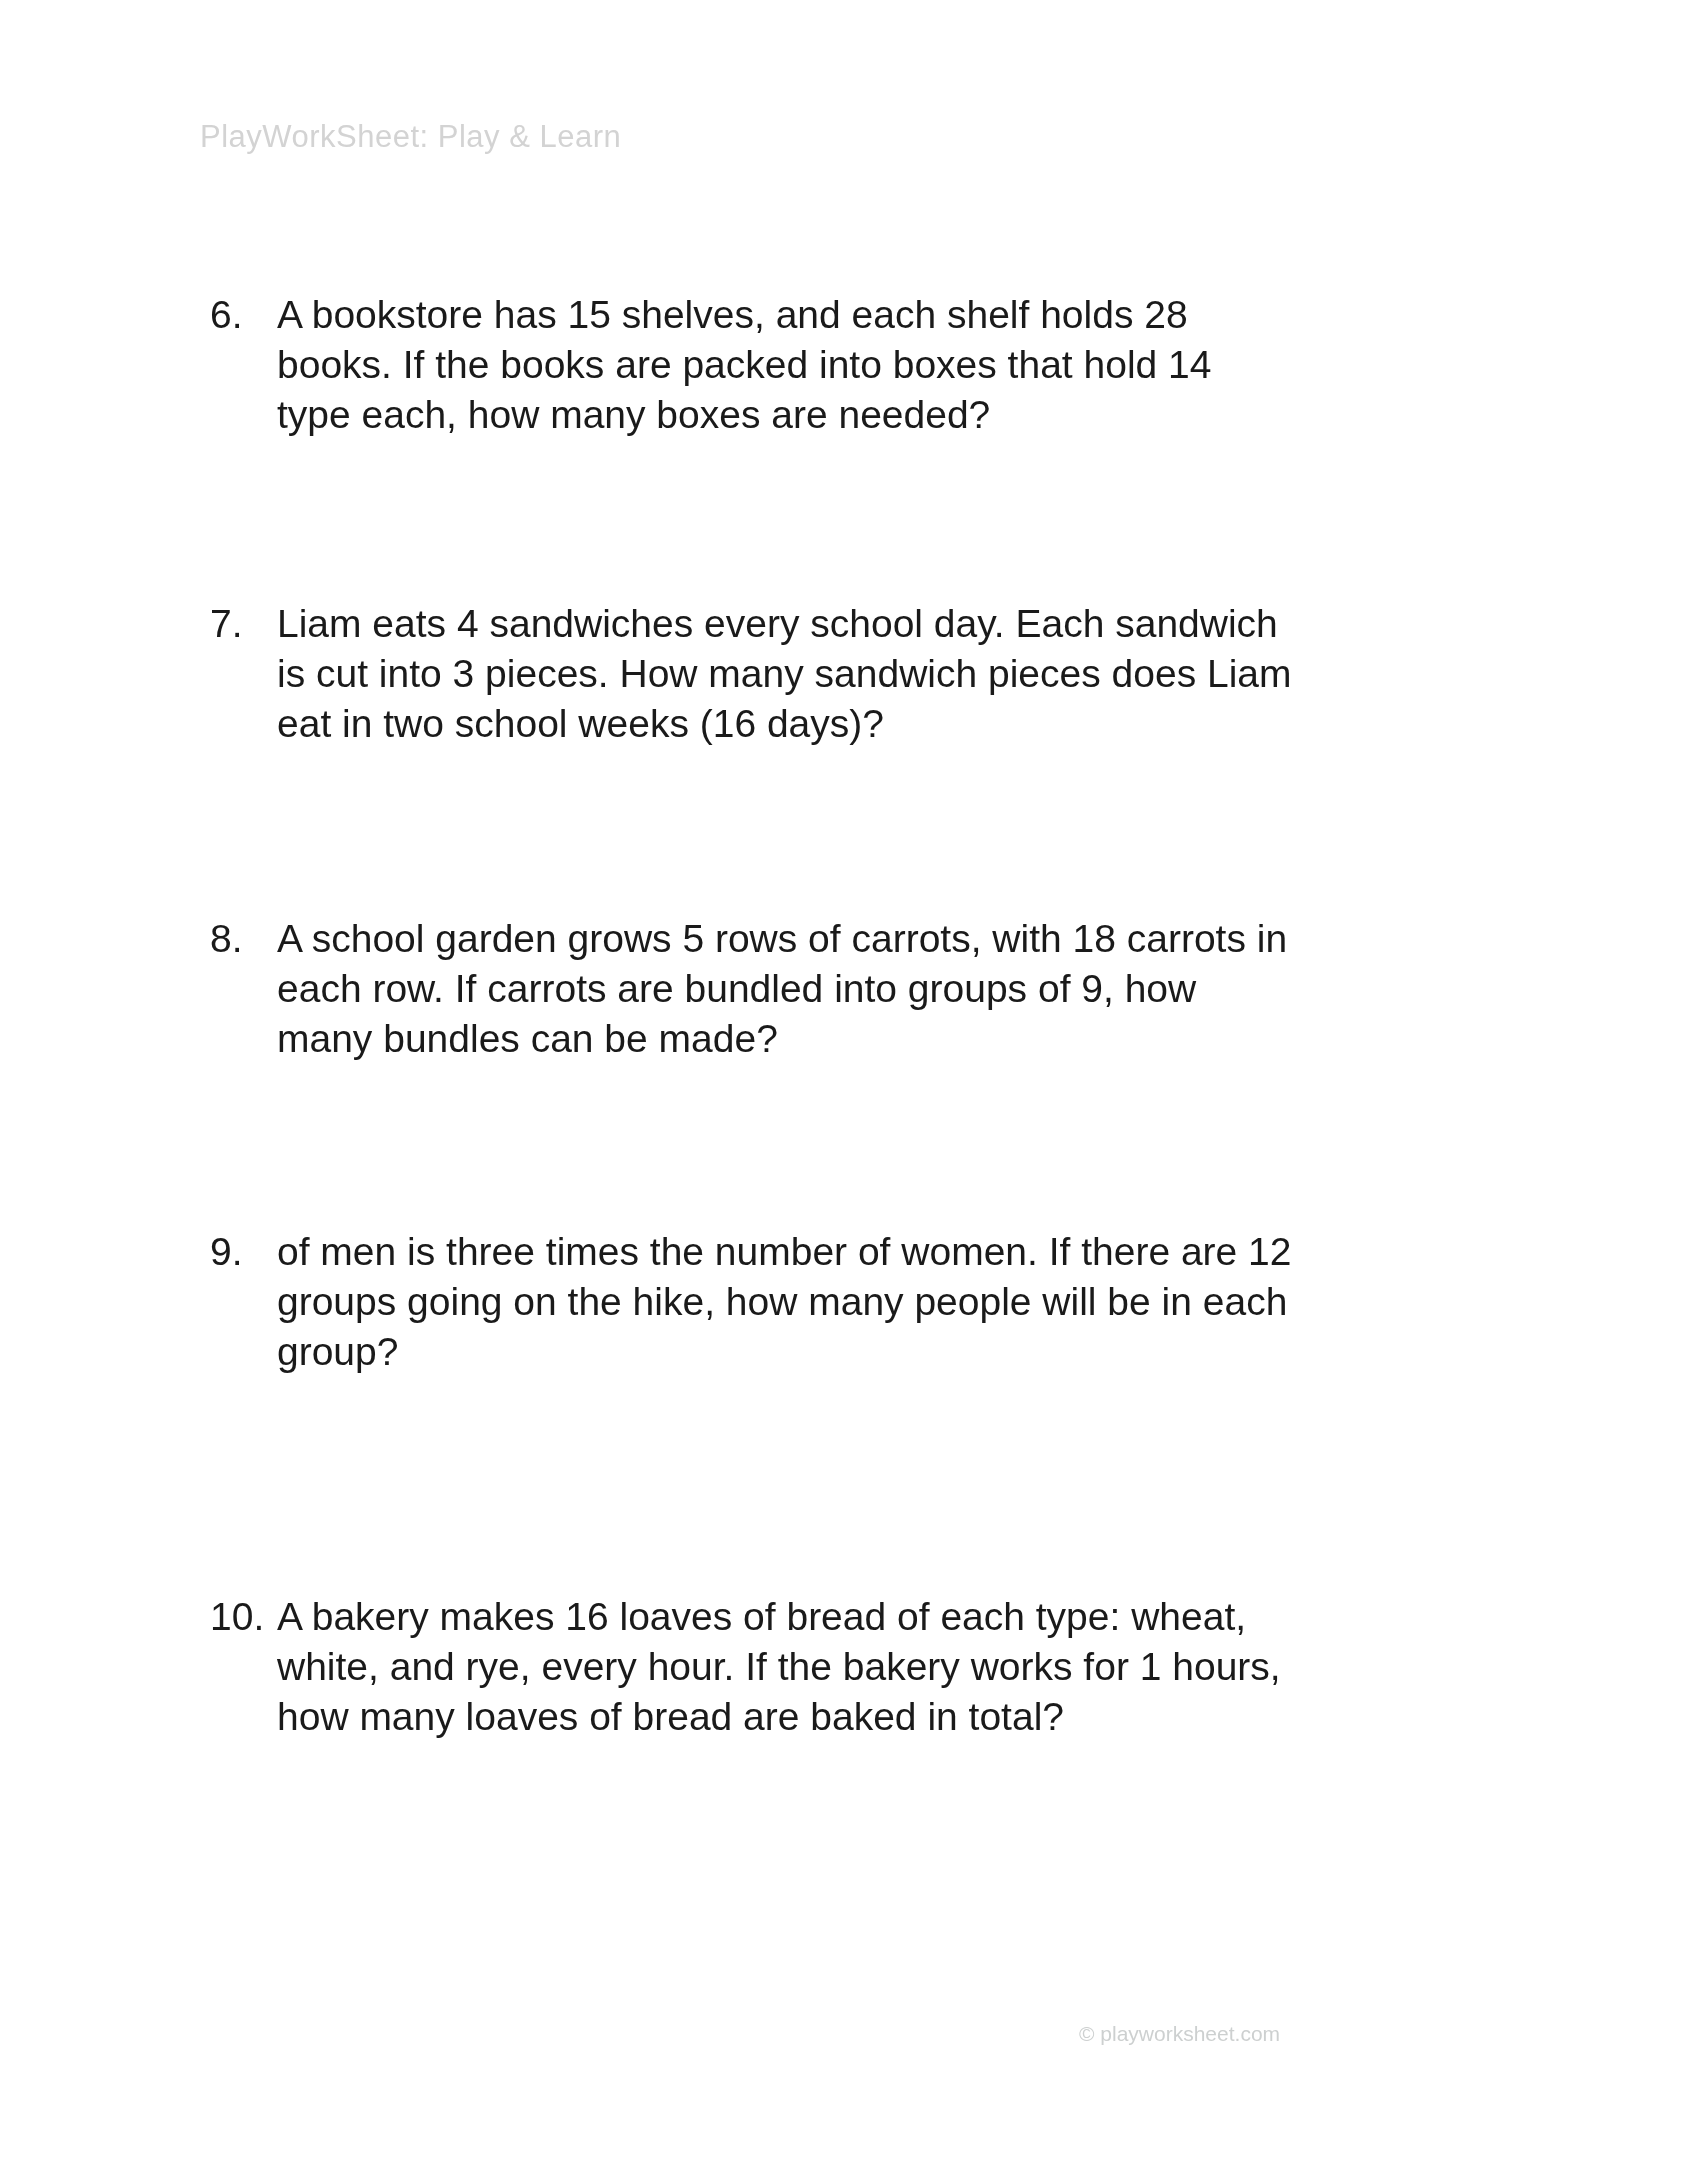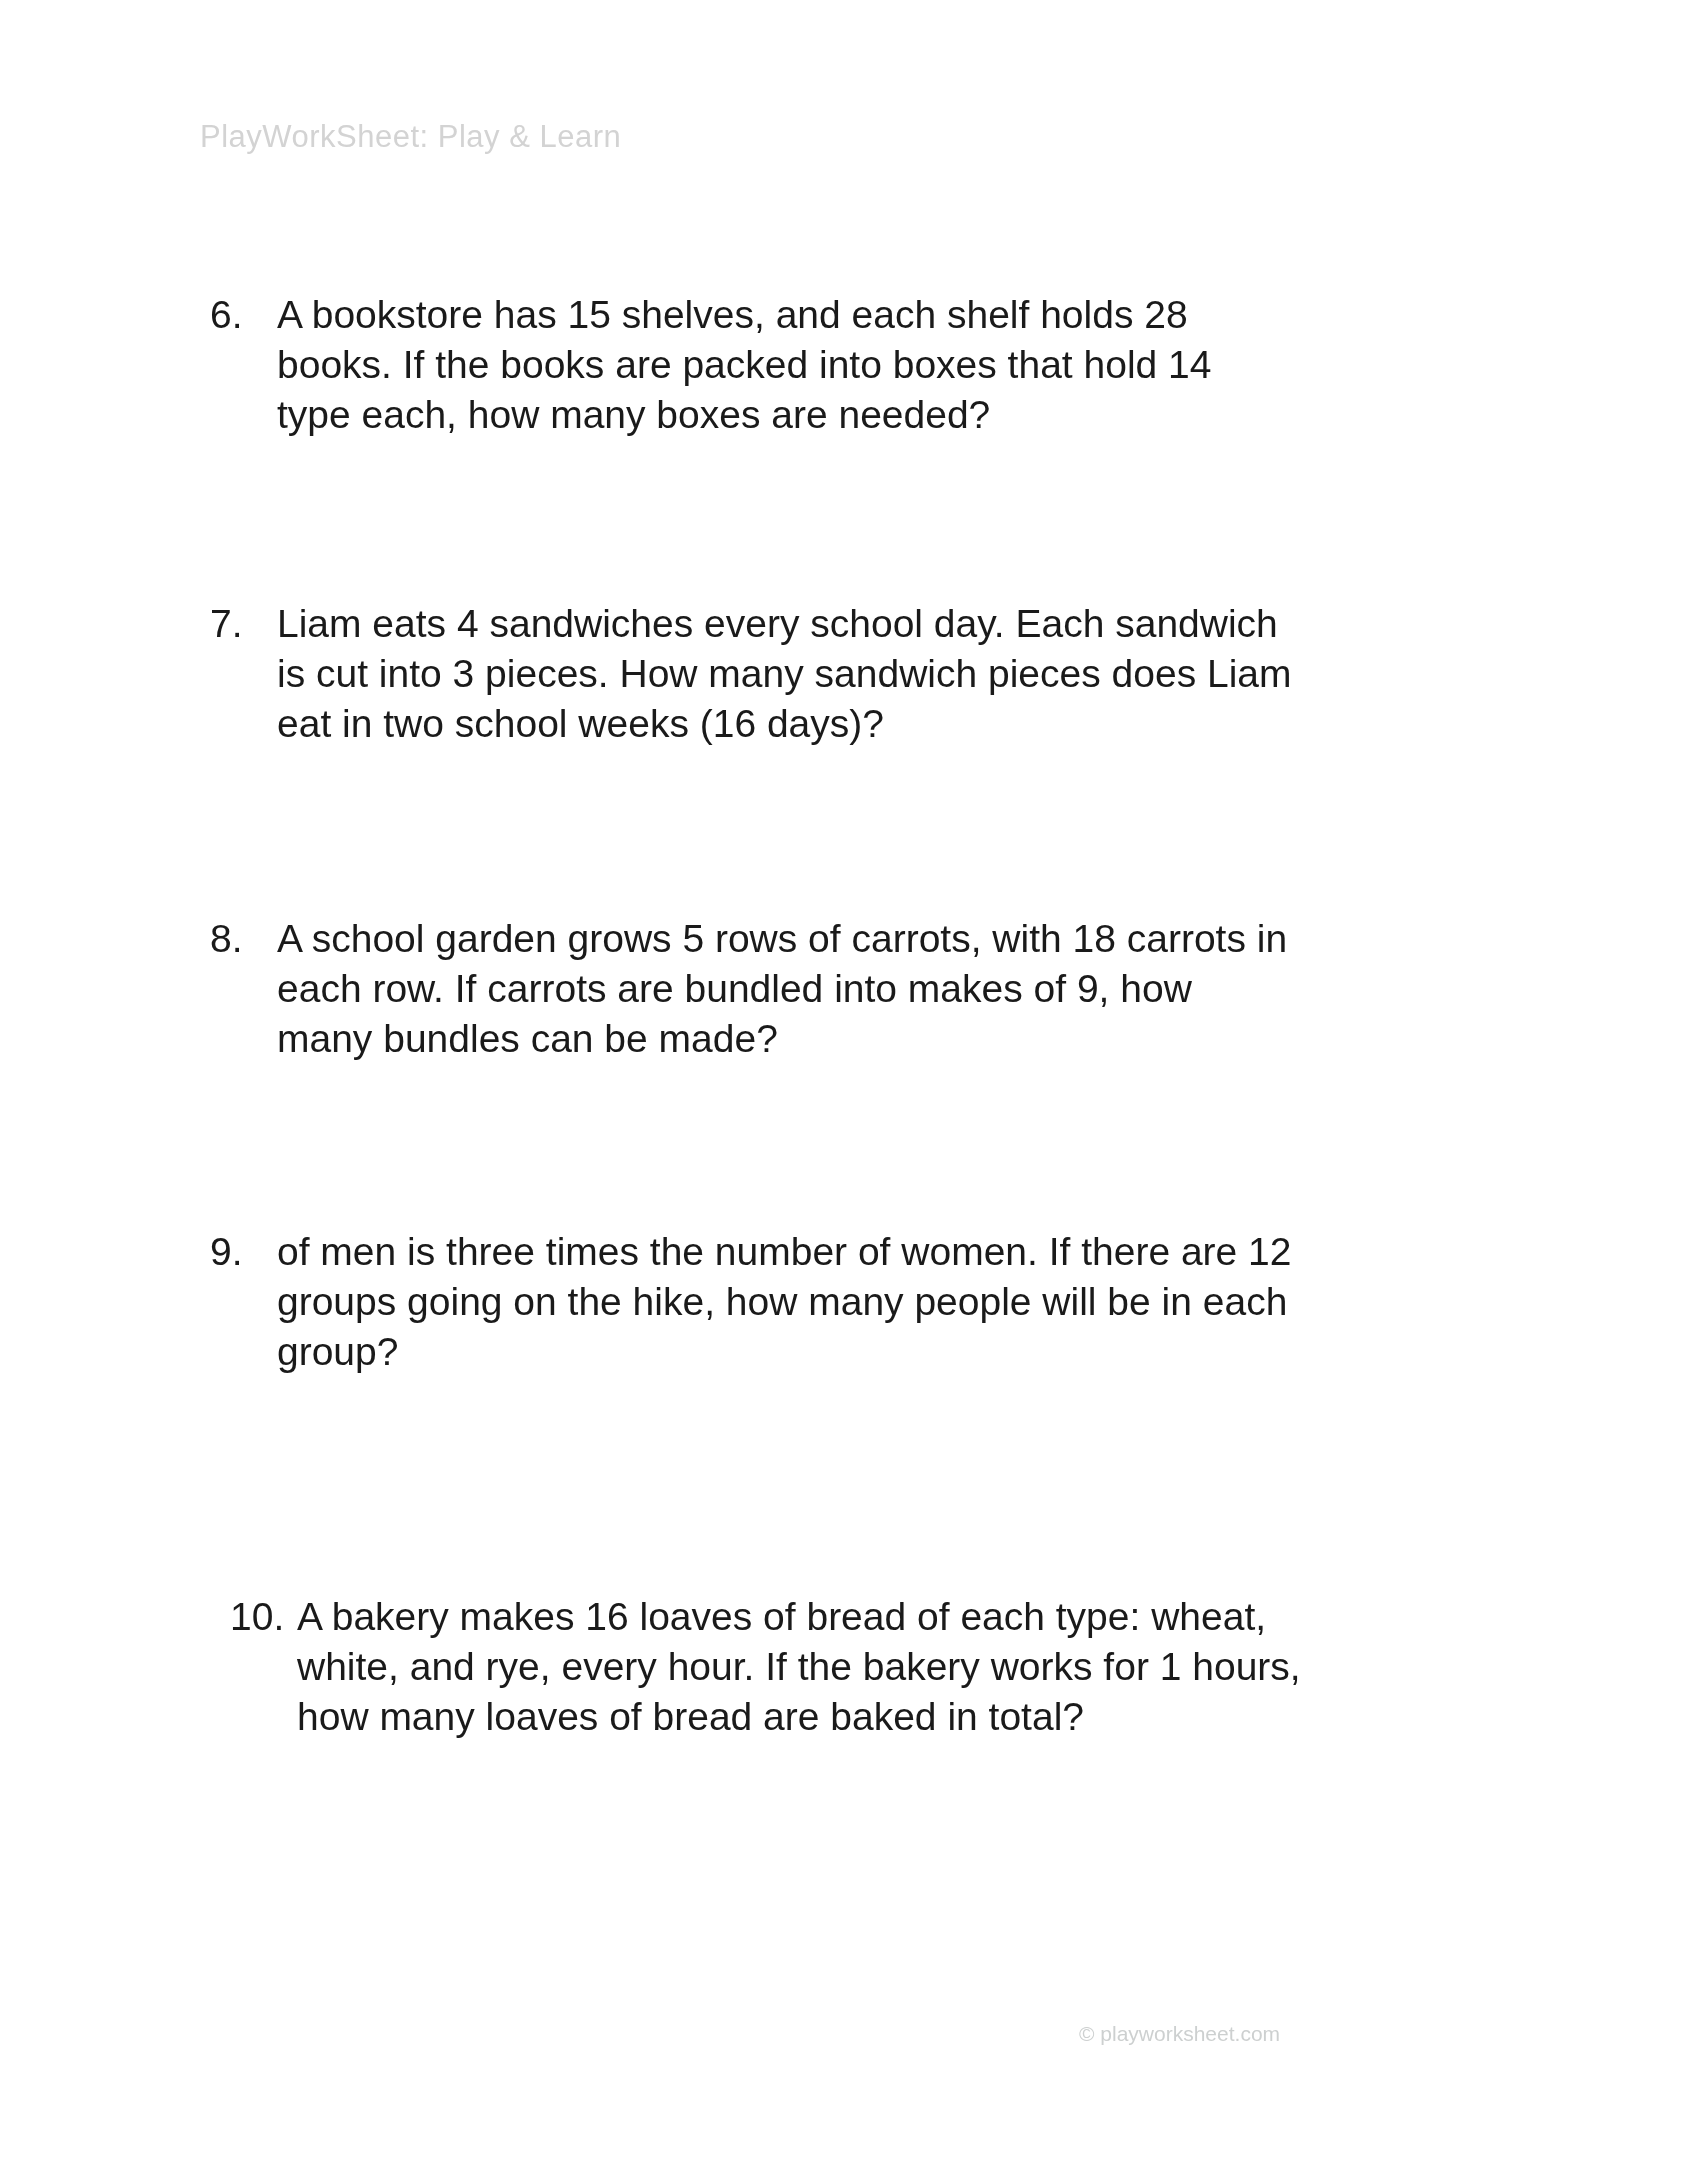--- a/index.html
+++ b/index.html
@@ -44,21 +44,21 @@
   .problem .num {
     flex: 0 0 67px;
     width: 67px;
   }
   .problem .text-lines { }
   .problem .line { white-space: nowrap; }
   .p6  { top: 290px; }
   .p7  { top: 599px; }
   .p8  { top: 914px; }
   .p9  { top: 1227px; }
-  .p10 { top: 1592px; margin-left: 20px; }
+  .p10 { top: 1592px; }
   .site-footer {
     position: absolute;
     left: 1079px;
     top: 2016px;
     font-size: 21px;
     line-height: 36px;
     color: #cdd0d0;
   }
 </style>
 </head>
@@ -84,21 +84,21 @@
       <div class="line">Liam eats 4 sandwiches every school day. Each sandwich</div>
       <div class="line">is cut into 3 pieces. How many sandwich pieces does Liam</div>
       <div class="line">eat in two school weeks (16 days)?</div>
     </div>
   </div>
 
   <div class="problem p8">
     <span class="num">8.</span>
     <div class="text-lines">
       <div class="line">A school garden grows 5 rows of carrots, with 18 carrots in</div>
-      <div class="line">each row. If carrots are bundled into makes of 9, how</div>
+      <div class="line">each row. If carrots are bundled into groups of 9, how</div>
       <div class="line">many bundles can be made?</div>
     </div>
   </div>
 
   <div class="problem p9">
     <span class="num">9.</span>
     <div class="text-lines">
       <div class="line">of men is three times the number of women. If there are 12</div>
       <div class="line">groups going on the hike, how many people will be in each</div>
       <div class="line">group?</div>

